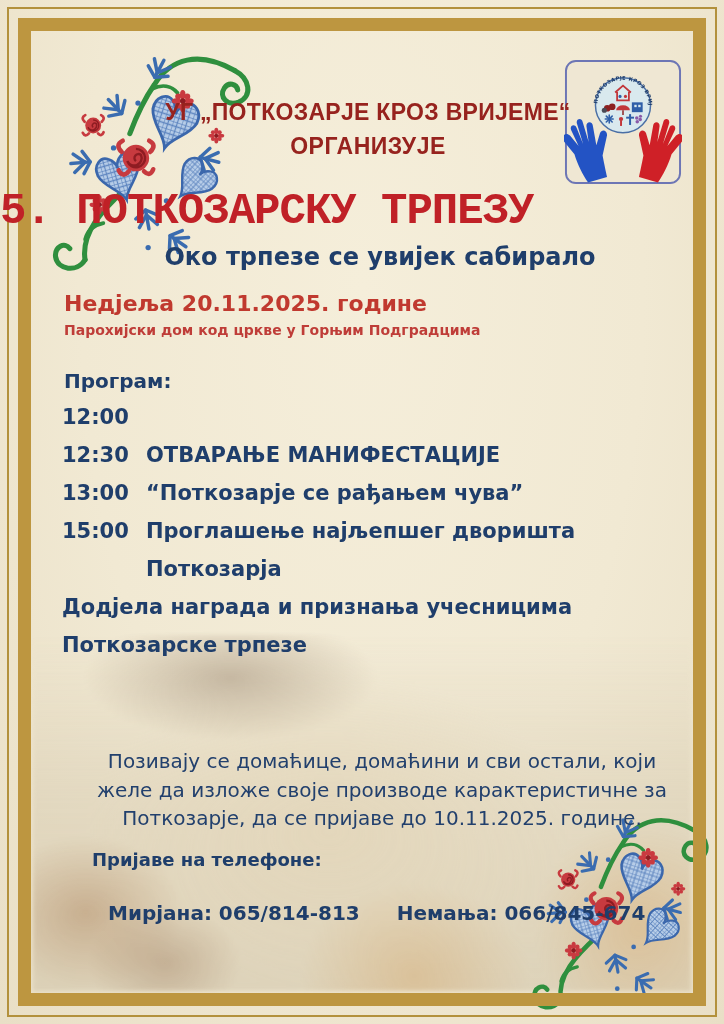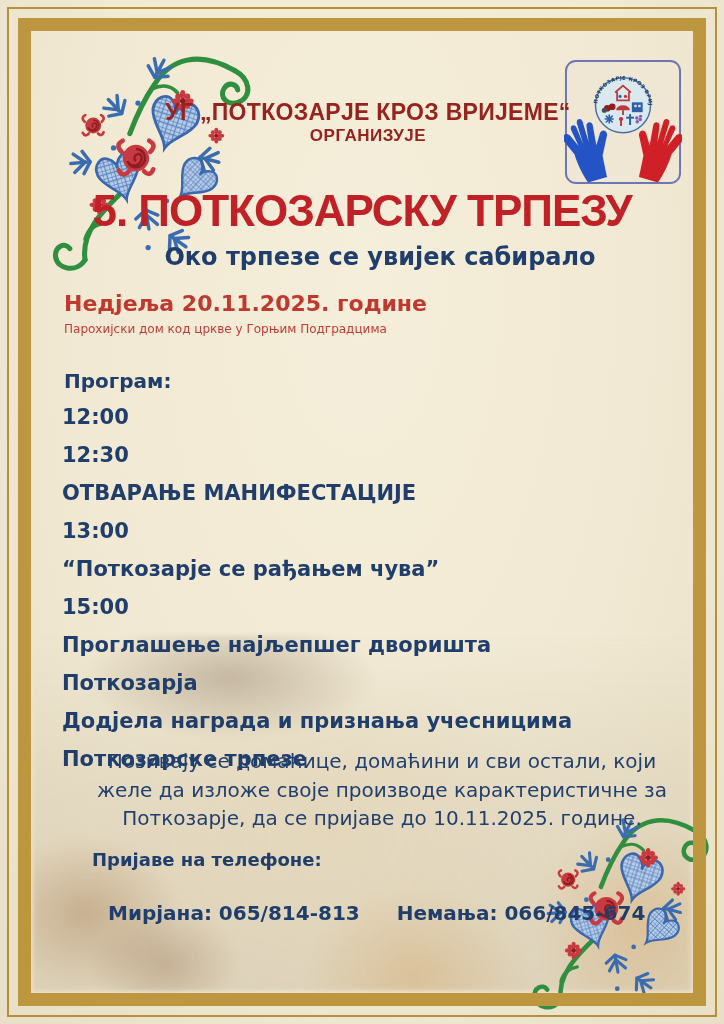--- a/index.html
+++ b/index.html
@@ -26,29 +26,29 @@
   }
   
   .floral{position:absolute;z-index:2;}
   .floral.tl{left:26px;top:38px;width:228px;height:234px;}
   .floral.br{right:14px;bottom:10px;width:200px;height:216px;}
   .logo{position:absolute;right:42px;top:58px;width:118px;height:128px;z-index:5;}
   
   .txt{position:absolute;z-index:5;}
   .org-block{left:0;right:0;top:99px;text-align:center;color:#97231e;font-family:"Liberation Sans",sans-serif;font-weight:bold;padding-left:12px;}
   .org-line1{font-size:23px;letter-spacing:.3px;}
-  .org-line2{font-size:17px;letter-spacing:.5px;}
-  .title{left:0;right:0;top:186px;text-align:center;color:#c02127;
-         font-family:Liberation Sans, sans-serif;font-weight:bold;font-size:44px;letter-spacing:-1px;}
+  .org-line2{font-size:23px;margin-top:7px;letter-spacing:.5px;}
+  .title{left:0;right:0;top:186px;color:#c02127;
+         font-family:Liberation Mono, monospace;font-weight:bold;font-size:44px;letter-spacing:-1px;}
   .subtitle{left:0;right:0;top:243px;text-align:center;color:#1f3e6b;font-weight:bold;font-size:24px;padding-left:36px;}
   .date-line{left:64px;top:291px;color:#c0392f;font-weight:bold;font-size:22px;}
-  .venue-line{left:64px;top:322px;color:#bf3d38;font-weight:normal;font-size:12px;text-align:right;}
+  .venue-line{left:64px;top:322px;color:#bf3d38;font-weight:bold;font-size:14px;text-align:right;}
   .program-label{left:64px;top:369px;color:#1f3e6b;font-weight:bold;font-size:20px;}
   .program{left:62px;top:398px;width:600px;color:#1f3e6b;font-weight:bold;font-size:21px;line-height:38px;}
-  .prow{display:flex;flex-direction:column;}
+  .prow{display:flex;}
   .ptime{flex:none;width:84px;}
   .ptext{width:505px;}
   .pextra{margin-top:0;}
   .invitation{left:0;right:0;top:747px;text-align:center;color:#22406d;font-size:20px;line-height:28.5px;z-index:5;}
   .invitation div{white-space:nowrap;margin-left:40px;}
   .contact-label{left:92px;top:849px;color:#1f3e6b;font-weight:bold;font-size:18px;}
   .contacts{left:108px;top:901px;color:#1f3e6b;font-weight:bold;font-size:20px;display:flex;gap:37px;align-items:flex-end;}
 </style>
 </head>
 <body>

